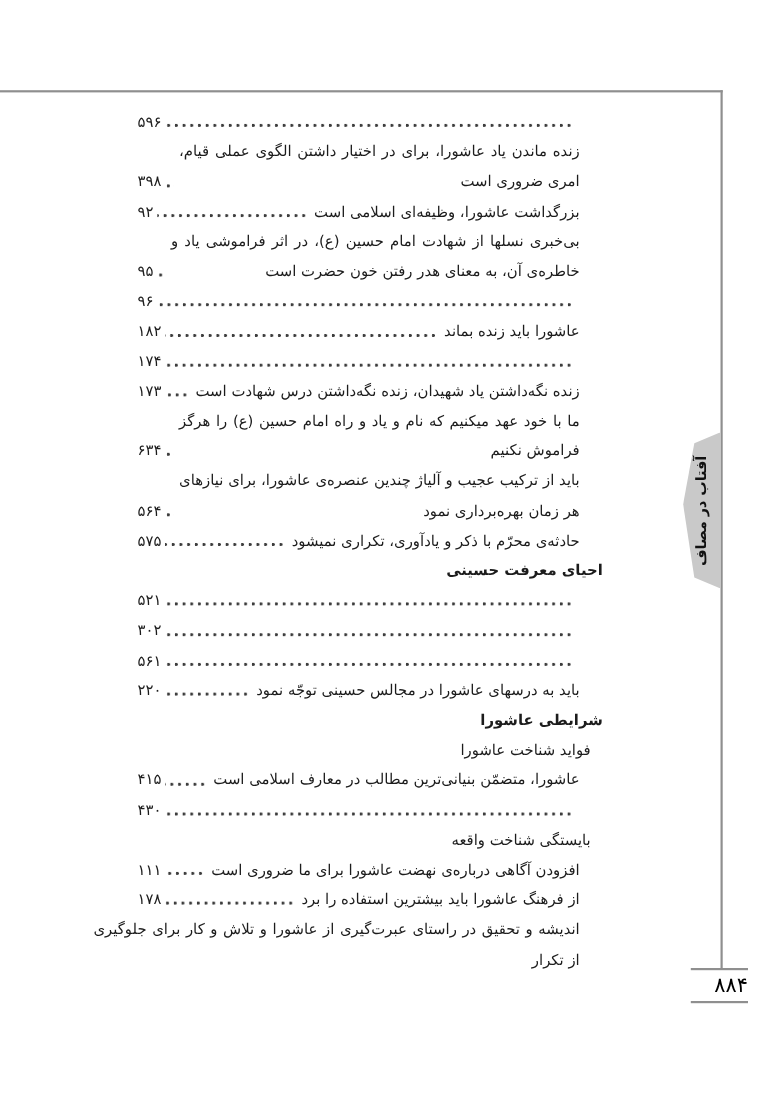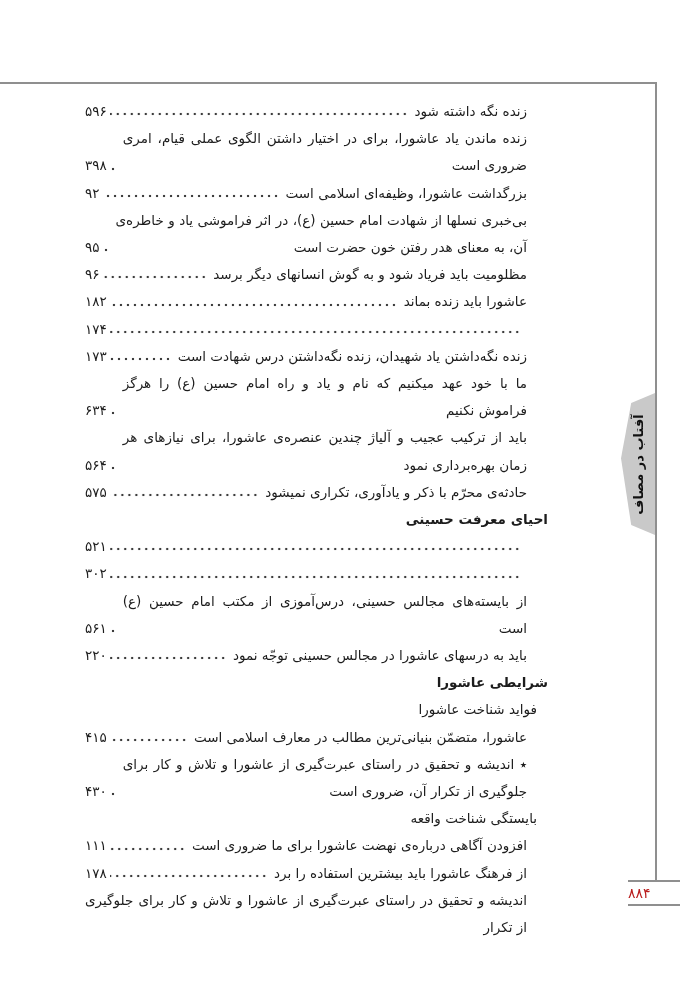--- a/index.html
+++ b/index.html
@@ -37,24 +37,24 @@
     font-size: 13px;
     color: #111111;
     letter-spacing: 0.3px;
   }
   
   .footer-pageno {
     position: absolute; left: 628px; top: 880px;
     width: 52px;
     border-top: 2px solid #8f8f8f;
     border-bottom: 2px solid #8f8f8f;
-    text-align: left;
+    text-align: right;
     padding: 3px 0 3px;
-    font-size: 14px;
-    color: #b91c1c;
+    font-size: 19px;
+    color: #000000;
   }
   
   .toc {
     position: absolute; left: 85px; top: 98px;
     width: 466px;
     direction: rtl;
     font-size: 13.5px;
     line-height: 27.2px;
     text-align: right;
   }
@@ -66,37 +66,36 @@
   .leader {
     flex: 1 1 8px;
     min-width: 8px;
     height: 8px;
     margin: 0 5px 7px 3px;
     background-image: radial-gradient(circle at 2px 4px, #3c3c3c 1.2px, transparent 1.6px);
     background-size: 7px 8px;
     background-repeat: repeat-x;
     background-position: right bottom;
   }
-  .pageno { flex: 0 0 auto; letter-spacing: 0.5px; }
+  .pageno { flex: 0 0 auto; letter-spacing: 0.5px; margin-left: 40px; }
 </style>
 </head>
 <body>
 
 <div class="page">
 
   <div class="top-rule"></div>
   <div class="side-rule"></div>
 
   <div class="side-tab">
     <span class="tab-label">آفتاب در مصاف</span>
   </div>
 
   <main class="toc" id="toc">
   <div class="row entry">
-    <span class="row-text">زنده نگه داشته شود</span>
     <span class="leader"></span>
     <span class="pageno">۵۹۶</span>
   </div>
 
   <div class="row entry">
     <span class="row-text">زنده ماندن یاد عاشورا، برای در اختیار داشتن الگوی عملی قیام، امری ضروری است</span>
     <span class="leader"></span>
     <span class="pageno">۳۹۸</span>
   </div>
 
@@ -106,21 +105,20 @@
     <span class="pageno">۹۲</span>
   </div>
 
   <div class="row entry">
     <span class="row-text">بی‌خبری نسلها از شهادت امام حسین (ع)، در اثر فراموشی یاد و خاطره‌ی آن، به معنای هدر رفتن خون حضرت است</span>
     <span class="leader"></span>
     <span class="pageno">۹۵</span>
   </div>
 
   <div class="row entry">
-    <span class="row-text">مظلومیت باید فریاد شود و به گوش انسانهای دیگر برسد</span>
     <span class="leader"></span>
     <span class="pageno">۹۶</span>
   </div>
 
   <div class="row entry">
     <span class="row-text">عاشورا باید زنده بماند</span>
     <span class="leader"></span>
     <span class="pageno">۱۸۲</span>
   </div>
 
@@ -161,21 +159,20 @@
     <span class="leader"></span>
     <span class="pageno">۵۲۱</span>
   </div>
 
   <div class="row entry">
     <span class="leader"></span>
     <span class="pageno">۳۰۲</span>
   </div>
 
   <div class="row entry">
-    <span class="row-text">از بایسته‌های مجالس حسینی، درس‌آموزی از مکتب امام حسین (ع) است</span>
     <span class="leader"></span>
     <span class="pageno">۵۶۱</span>
   </div>
 
   <div class="row entry">
     <span class="row-text">باید به درسهای عاشورا در مجالس حسینی توجّه نمود</span>
     <span class="leader"></span>
     <span class="pageno">۲۲۰</span>
   </div>
 
@@ -188,21 +185,20 @@
   </div>
 
 
   <div class="row entry">
     <span class="row-text">عاشورا، متضمّن بنیانی‌ترین مطالب در معارف اسلامی است</span>
     <span class="leader"></span>
     <span class="pageno">۴۱۵</span>
   </div>
 
   <div class="row entry">
-    <span class="row-text">٭ اندیشه و تحقیق در راستای عبرت‌گیری از عاشورا و تلاش و کار برای جلوگیری از تکرار آن، ضروری است</span>
     <span class="leader"></span>
     <span class="pageno">۴۳۰</span>
   </div>
 
   <div class="row heading2">
     <span class="row-text">بایستگی شناخت واقعه</span>
   </div>
 
   <div class="row entry">
     <span class="row-text">افزودن آگاهی درباره‌ی نهضت عاشورا برای ما ضروری است</span>

